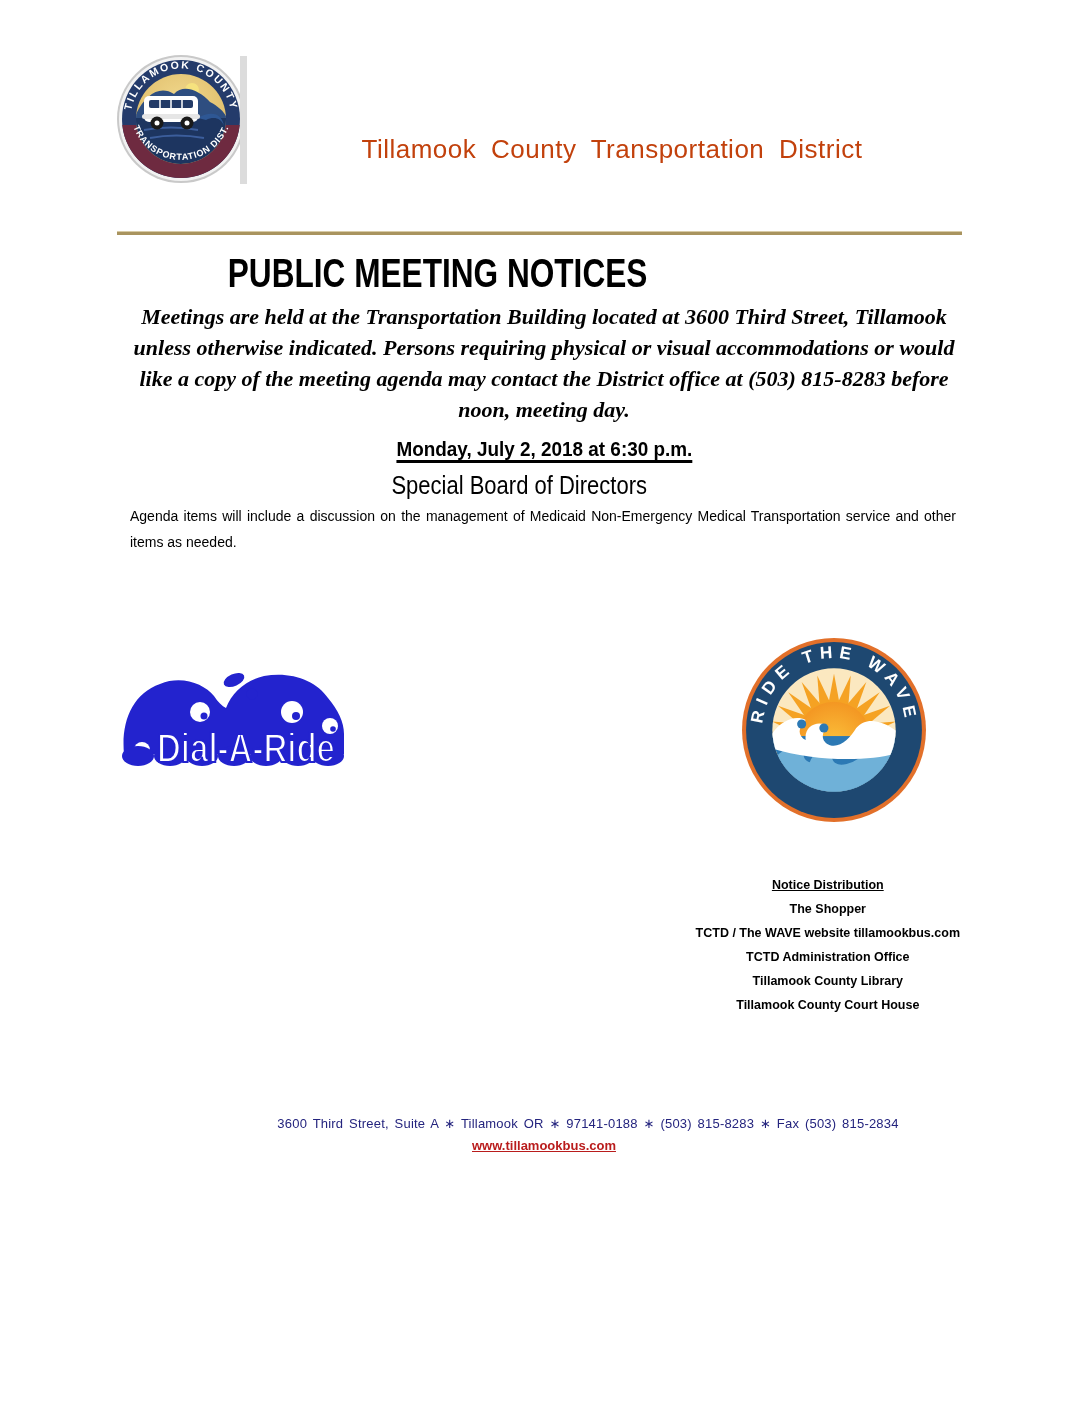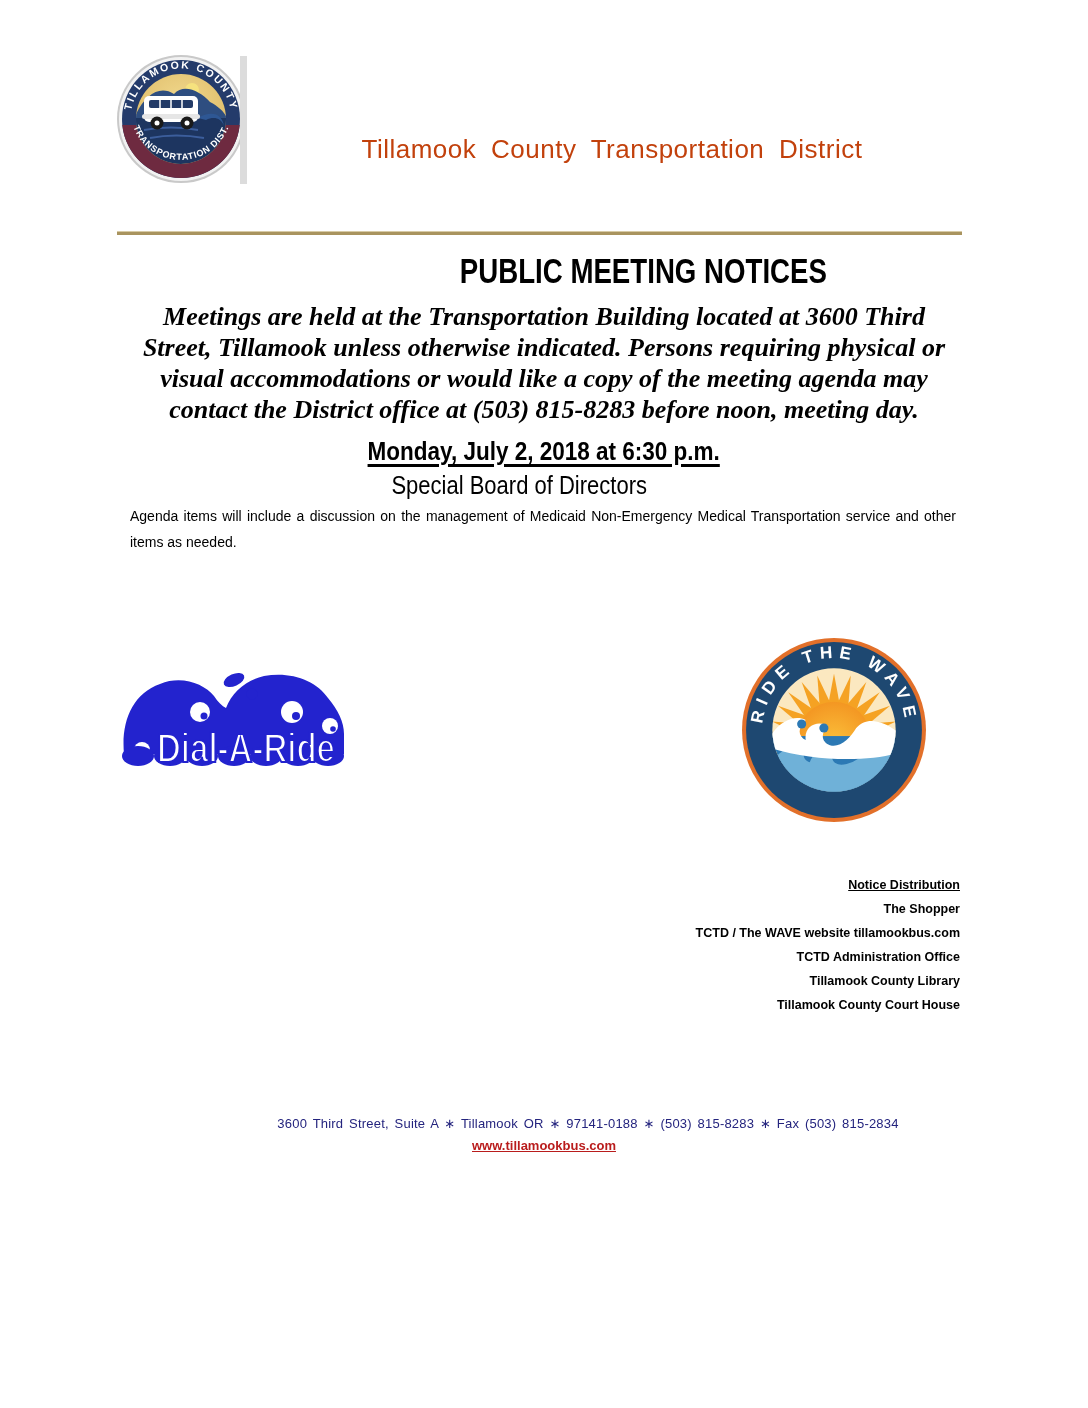--- a/index.html
+++ b/index.html
@@ -12,45 +12,45 @@
   .logo-scan-edge { position:absolute; left:240px; top:56px; width:7px; height:128px; background:#dcdcdc; }
   .header-title {
     position:absolute; left:136px; width:952px; top:134px; text-align:center;
     font-size:26px; letter-spacing:.5px; word-spacing:7px; color:#c2410c;
   }
   .rule {
     position:absolute; left:117px; width:845px; top:231px; height:4px;
     background:#a9945f; border-top:1px solid #d8cba6; box-sizing:border-box;
   }
   
-  .notice-heading { position:absolute; left:0; width:876px; top:253px; text-align:right;
-    font-size:35px; font-weight:bold; line-height:1.0; }
+  .notice-heading { position:absolute; left:0; width:876px; top:253px; text-align:center;
+    font-size:40px; font-weight:bold; line-height:1.0; }
   .notice-heading > span { display:inline-block; transform:scaleX(.79); transform-origin:center; white-space:nowrap; }
   .notice-intro {
     position:absolute; left:126px; width:836px; top:301px; text-align:center;
     font-family:"Liberation Serif", serif; font-style:italic; font-weight:bold;
-    font-size:26px; line-height:31px;
+    font-size:22px; line-height:31px;
   }
   
   .meeting-datetime { position:absolute; left:0; width:1088px; top:437px; text-align:center;
-    font-size:25px; font-weight:bold; }
+    font-size:21px; font-weight:bold; }
   .meeting-datetime > span { display:inline-block; transform:scaleX(.9); transform-origin:center;
     text-decoration:underline; text-decoration-thickness:3px; text-underline-offset:4px; white-space:nowrap; }
   .meeting-type { position:absolute; left:0; width:1038px; top:471px; text-align:center;
     font-size:25px; font-weight:normal; }
   .meeting-type > span { display:inline-block; transform:scaleX(.88); transform-origin:center; white-space:nowrap; }
   .meeting-agenda {
     position:absolute; left:130px; width:826px; top:503px;
     font-size:14px; line-height:26px; text-align:justify;
   }
   
   .dial-logo { position:absolute; left:118px; top:662px; width:246px; height:116px; }
   .wave-logo { position:absolute; left:741px; top:637px; width:186px; height:186px; }
   
-  .distribution { position:absolute; right:128px; top:878px; text-align:right; font-size:12.5px; line-height:14px; }
+  .distribution { position:absolute; right:128px; top:878px; text-align:center; font-size:12.5px; line-height:14px; }
   .dist-heading { font-weight:bold; text-decoration:underline; margin-bottom:10px; }
   .dist-item { font-weight:bold; margin-bottom:10px; }
   
   .footer-address { position:absolute; left:0; width:1088px; top:1116px; text-align:center;
     font-size:13px; color:#24247E; letter-spacing:.2px; word-spacing:2px;padding-left:44px; }
   .footer-website { position:absolute; left:0; width:1088px; top:1138px; text-align:center;
     font-size:13px; color:#24247E; font-weight:bold; }
   .footer-website a { color:#b91c1c; text-decoration:underline; }
 </style>
 </head>

